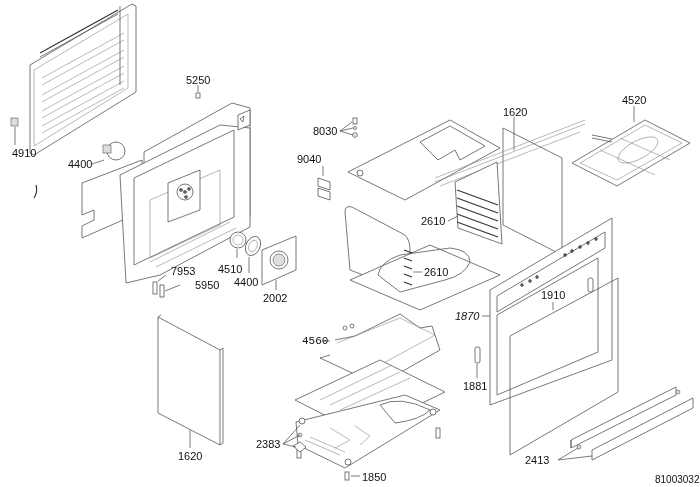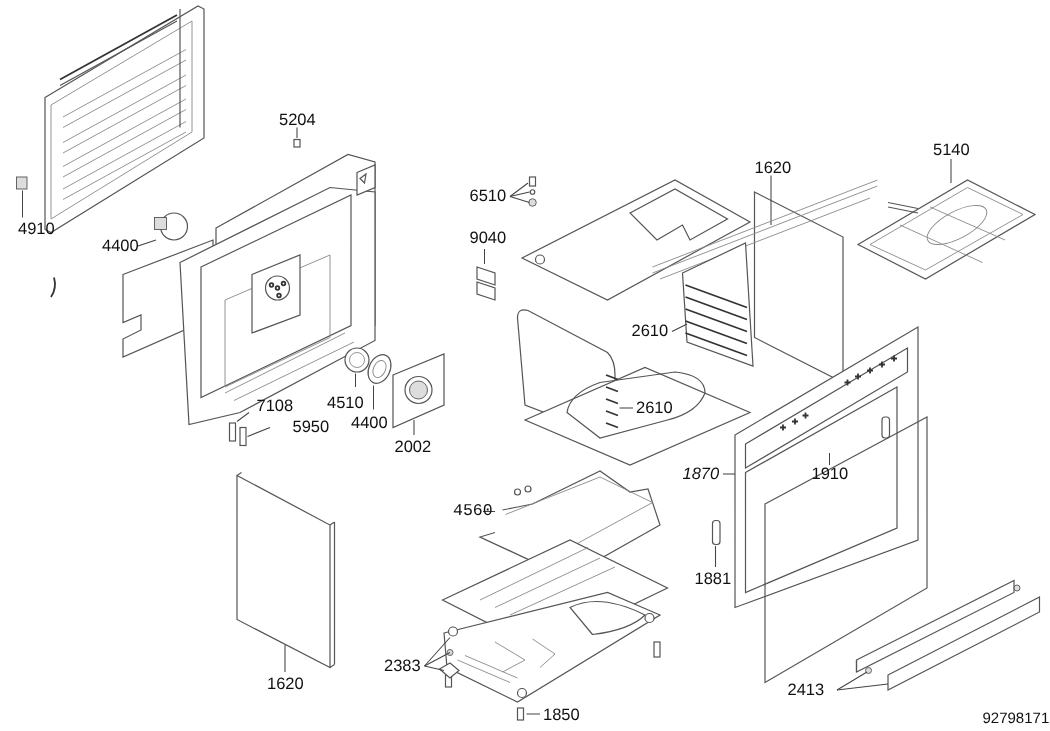--- a/index.html
+++ b/index.html
@@ -261,35 +261,35 @@
     <line class="ln" x1="571" y1="440" x2="571" y2="448"></line>
     <circle class="fg" cx="579" cy="447" r="2"></circle>
     <circle class="fg" cx="678" cy="392" r="2"></circle>
     <line class="lead" x1="558" y1="460" x2="578" y2="448"></line>
     <line class="lead" x1="558" y1="460" x2="592" y2="456"></line>
   </g>
 </svg>
 
 <span class="lbl" style="left:12px;top:147px;">4910</span>
 <span class="lbl" style="left:68px;top:158px;">4400</span>
-<span class="lbl" style="left:186px;top:74px;">5204</span>
+<span class="lbl" style="left:186px;top:74px;">5250</span>
 <span class="lbl" style="left:218px;top:263px;">4510</span>
 <span class="lbl" style="left:234px;top:276px;">4400</span>
 <span class="lbl" style="left:263px;top:292px;">2002</span>
-<span class="lbl" style="left:171px;top:265px;">7108</span>
+<span class="lbl" style="left:171px;top:265px;">7953</span>
 <span class="lbl" style="left:185px;top:279px;margin-left:10px;">5950</span>
 <span class="lbl" style="left:178px;top:450px;">1620</span>
-<span class="lbl" style="left:313px;top:125px;">6510</span>
-<span class="lbl" style="left:313px;top:153px;">9040</span>
+<span class="lbl" style="left:313px;top:125px;">8030</span>
+<span class="lbl" style="left:297px;top:153px;">9040</span>
 <span class="lbl" style="left:503px;top:106px;">1620</span>
-<span class="lbl" style="left:622px;top:94px;">5140</span>
+<span class="lbl" style="left:622px;top:94px;">4520</span>
 <span class="lbl" style="left:421px;top:215px;">2610</span>
 <span class="lbl" style="left:424px;top:266px;">2610</span>
 <span class="lbl" style="left:455px;top:310px;font-style:italic;">1870</span>
-<span class="lbl" style="left:541px;top:289px;margin-top:21px;">1910</span>
+<span class="lbl" style="left:541px;top:289px;">1910</span>
 <span class="lbl" style="left:463px;top:380px;">1881</span>
 <span class="lbl" style="left:302px;top:335px;font-family:Liberation Mono, monospace;">4560</span>
 <span class="lbl" style="left:256px;top:438px;">2383</span>
 <span class="lbl" style="left:362px;top:471px;">1850</span>
 <span class="lbl" style="left:525px;top:454px;">2413</span>
 
-<span class="docnum" style="left:655px;top:474px;">92798171</span>
+<span class="docnum" style="left:655px;top:474px;">81003032</span>
 </div>
 
 </body></html>

